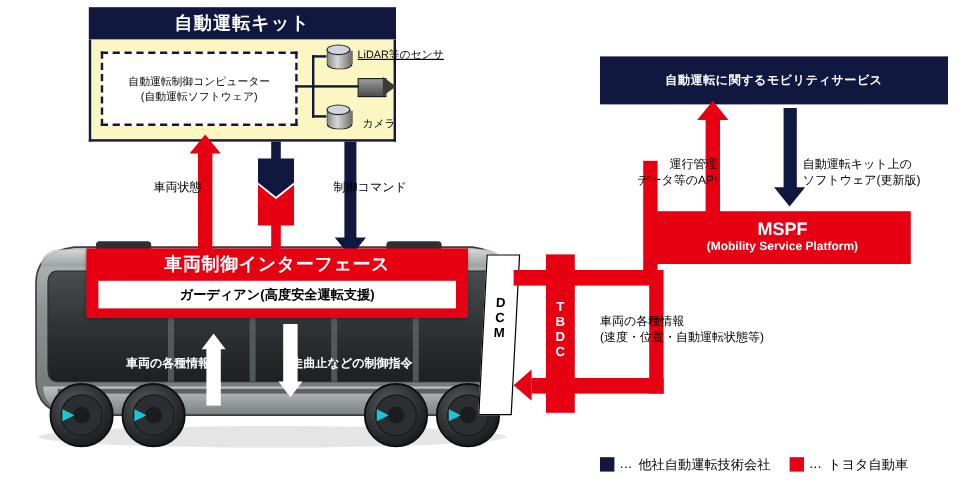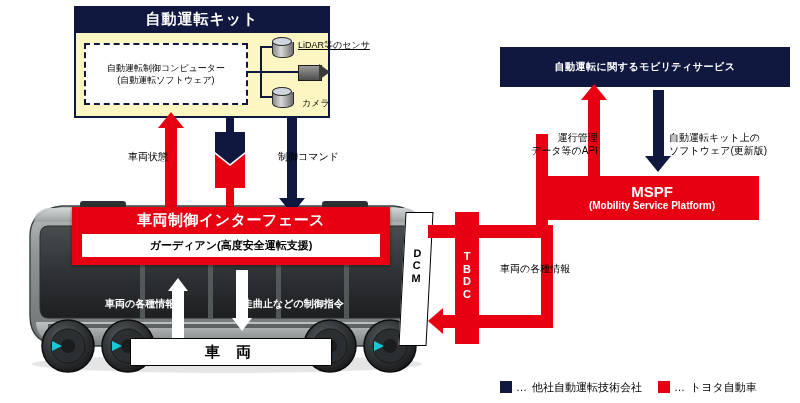--- a/index.html
+++ b/index.html
@@ -279,21 +279,20 @@
   </div>
 
   <div class="whitebar abs" style="left:172px;top:290px;width:12px;height:48px;"></div>
   <div class="ah-up-white abs" style="left:168px;top:278px;"></div>
   <div class="lbl-on-dark" style="left:105px;top:297px;">車両の各種情報</div>
 
   <div class="whitebar abs" style="left:236px;top:270px;width:12px;height:50px;"></div>
   <div class="ah-down-white abs" style="left:232px;top:318px;"></div>
   <div class="lbl-on-dark" style="left:243px;top:297px;">走曲止などの制御指令</div>
 
-  <div id="sharyou-box" class="abs">車 両</div>
 
   <div id="dcm-box" class="abs">
     <div id="dcm-text">D<br>C<br>M</div>
   </div>
 
   <div id="tbdc-bar" class="abs">
     <div id="tbdc-text">T<br>B<br>D<br>C</div>
   </div>
 
   <div class="redbar abs" style="left:428px;top:225px;width:120px;height:13px;"></div>
@@ -313,20 +312,21 @@
     <span>データ等のAPI</span>
   </div>
 
   <div class="lbl" style="left:669px;top:131px;">
     <span>自動運転キット上の</span><br>
     <span>ソフトウェア(更新版)</span>
   </div>
 
   <div class="lbl" style="left:500px;top:262px;">
     <span>車両の各種情報</span><br>
+    <span>(速度・位置・自動運転状態等)</span>
   </div>
 
 
   <div id="legend" class="abs">
     <div class="legend-group">
       <span class="sw sw-navy"></span>
       <span class="legend-dots">…</span>
       <span>他社自動運転技術会社</span>
     </div>
     <div class="legend-group" style="margin-left:10px;">

